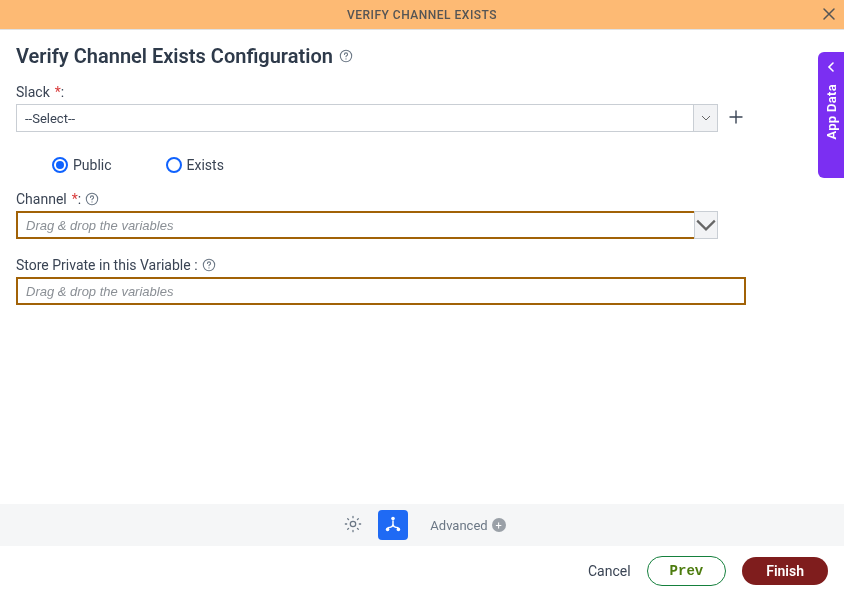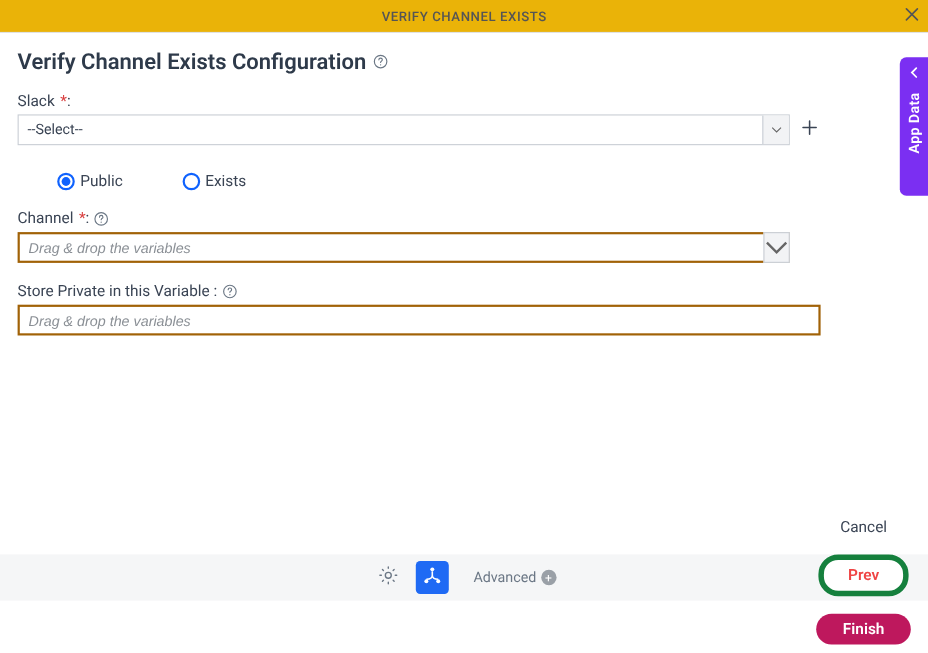--- a/index.html
+++ b/index.html
@@ -8,21 +8,21 @@
     width: 844px; height: 594px;
     font-family: -apple-system, BlinkMacSystemFont, "Segoe UI", Roboto, Arial, sans-serif;
     font-size: 14px;
     color: #333;
     background: #fff;
     overflow: hidden;
     position: relative;
   }
   .titlebar {
     height: 30px;
-    background: #eab308;
+    background: #fdba74;
     border-bottom: 1px solid #e0e2e3;
     display: flex;
     align-items: center;
     position: relative;
   }
   .titlebar-title {
     flex: 1;
     text-align: center;
     font-size: 12px;
     letter-spacing: 0.5px;
@@ -221,41 +221,41 @@
   }
 
   
   .button-row {
     position: absolute;
     right: 16px;
     bottom: 8px;
     display: flex;
     align-items: center;
     gap: 16px;
-    flex-direction: column;
   }
   .btn-link {
     font-size: 14px;
     color: #3a4454;
     cursor: pointer;
   }
   .btn-outline {
     padding: 6px 22px;
-    border: 5px solid #15803d;
+    border: 1px solid #15803d;
     border-radius: 18px;
     font-size: 14px;
-    color: #ef4444;
+    color: #4d7c0f;
     font-weight: 600;
     cursor: pointer;
     background: #fff;
+    font-family: Liberation Mono, monospace;
   }
   .btn-primary {
     padding: 6px 24px;
     border-radius: 18px;
-    background: #be185d;
+    background: #7f1d1d;
     color: #fff;
     font-size: 14px;
     font-weight: 600;
     cursor: pointer;
     border: none;
     text-align: right;
   }
 
   
   .side-tab {

